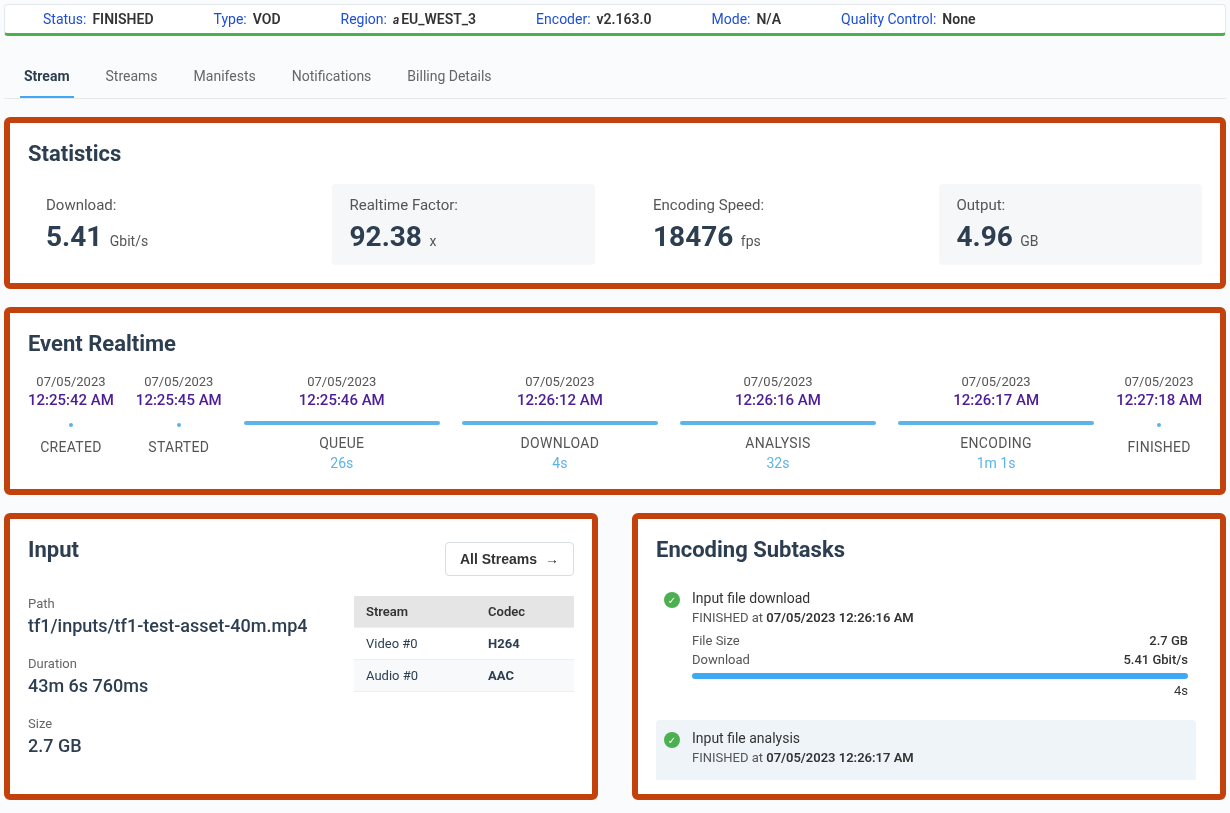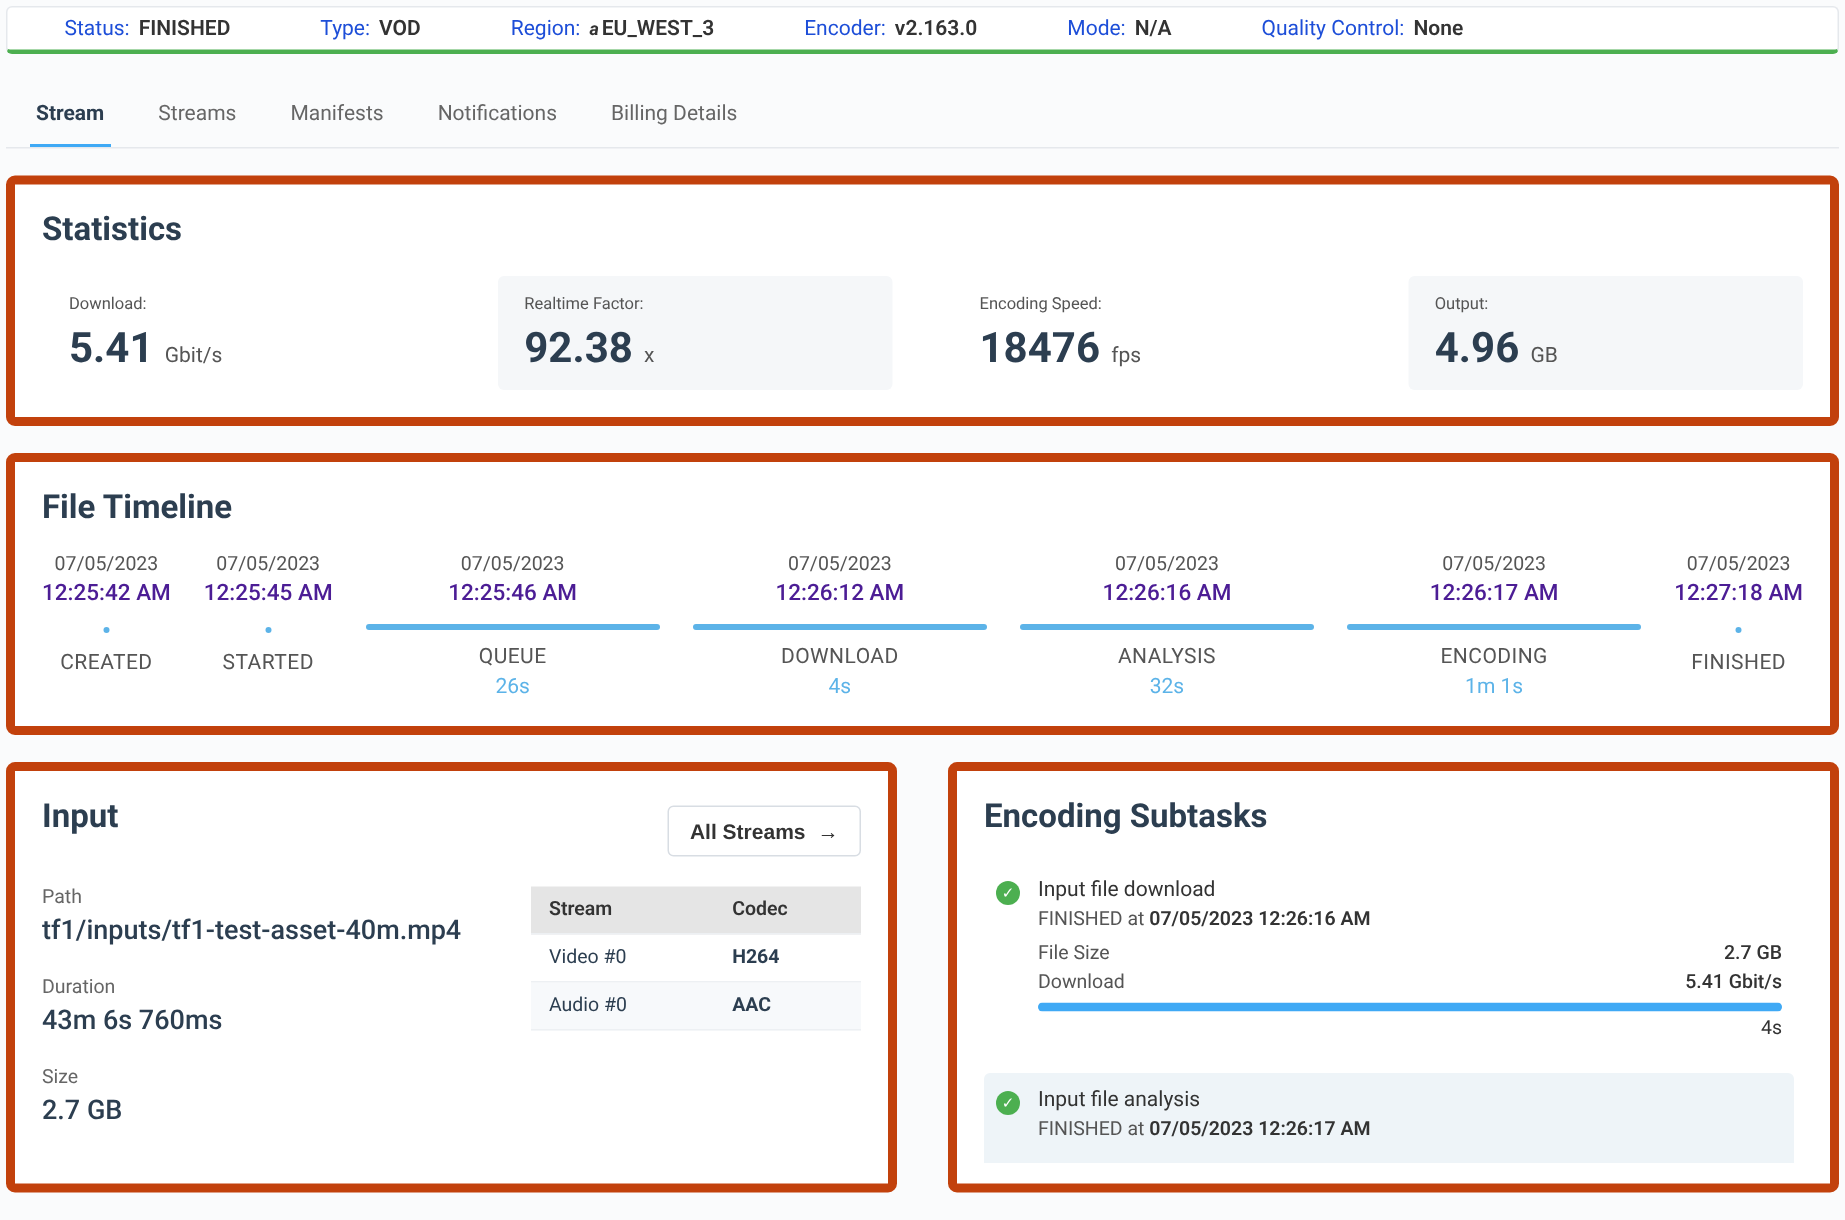--- a/index.html
+++ b/index.html
@@ -67,21 +67,21 @@
     display: flex;
     gap: 40px;
     justify-content: space-between;
   }
   .stat {
     flex: 1;
     padding: 12px 18px;
     border-radius: 4px;
   }
   .stat.highlight { background: #f5f7f9; }
-  .stat-label { color: #555; font-size: 11px; margin-bottom: 6px; }
+  .stat-label { color: #555; font-size: 15px; margin-bottom: 6px; }
   .stat-value { font-size: 28px; font-weight: 700; color: #2c3e50; }
   .stat-unit { font-size: 14px; font-weight: 400; color: #555; margin-left: 4px; }
 
   .timeline {
     display: flex;
     gap: 22px;
     margin-top: 10px;
   }
   .timeline-item {
     text-align: center;
@@ -255,21 +255,21 @@
       <div class="stat-label">Output:</div>
       <div>
         <span class="stat-value">4.96</span>
         <span class="stat-unit">GB</span>
       </div>
     </div>
   </div>
 </div>
 
 <div class="card">
-  <h2>File Timeline</h2>
+  <h2>Event Realtime</h2>
   <div class="timeline" id="timeline-container">
       <div class="timeline-item">
         <div class="tl-date">07/05/2023</div>
         <div class="tl-time">12:25:42 AM</div>
         <div class="tl-dot"></div>
         <div class="tl-label">CREATED</div>
       </div>
       <div class="timeline-item">
         <div class="tl-date">07/05/2023</div>
         <div class="tl-time">12:25:45 AM</div>

